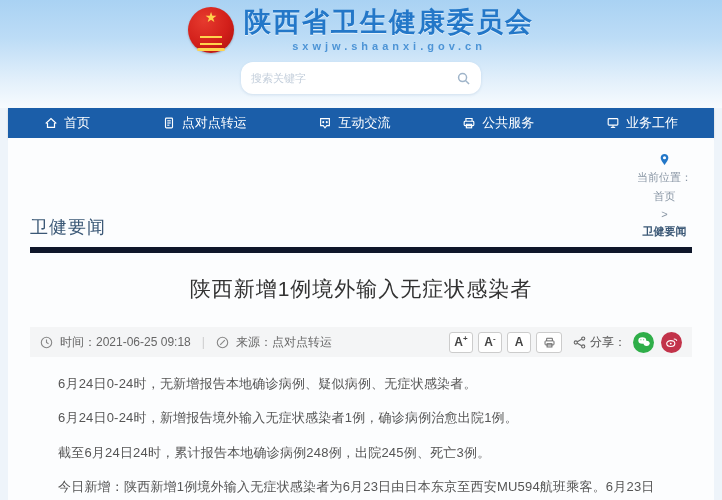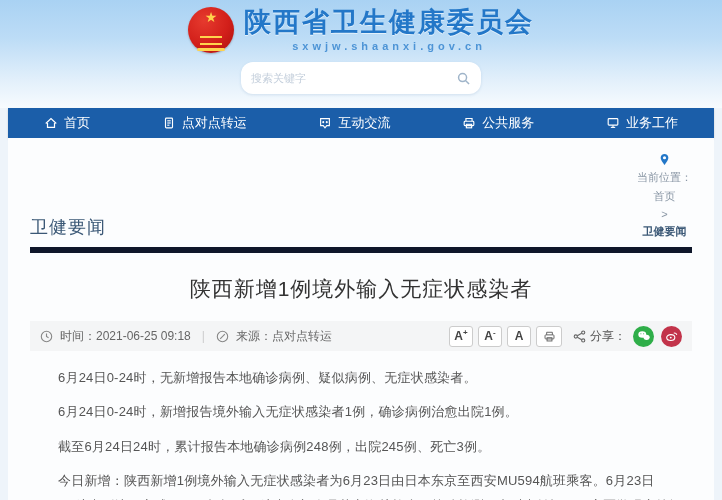--- a/index.html
+++ b/index.html
@@ -77,21 +77,21 @@
   .section-title { font-size:18px; color:#3b5876; letter-spacing:1px; }
   .crumb-right { display:flex; align-items:center; gap:4px; font-size:11px; color:#8a97a5;flex-direction:column; }
   .crumb-right .crumb-link { color:#8a97a5; cursor:pointer; }
   .crumb-right .crumb-current { color:#3b5876; font-weight:bold; cursor:pointer; }
   
   .article-title {
     text-align:center; font-size:21px; font-weight:normal; color:#333;
     margin-top:22px; letter-spacing:1px;
   }
   .meta-bar {
-    margin-top:18px; background:#f4f5f6; height:30px;
+    margin-top:24px; background:#f4f5f6; height:30px;
     display:flex; align-items:center; justify-content:space-between;
     padding:0 10px; font-size:12px; color:#666;
   }
   .meta-left { display:flex; align-items:center; gap:7px; }
   .meta-sep { color:#ccc; padding:0 4px; }
   .meta-right { display:flex; align-items:center; gap:5px; }
   .font-btn {
     min-width:24px; height:21px; background:#fff; border:1px solid #ccc; border-radius:3px;
     font-size:12px; font-weight:bold; color:#444; cursor:pointer;
     display:flex; align-items:flex-start; justify-content:center; padding:2px 4px 0;

